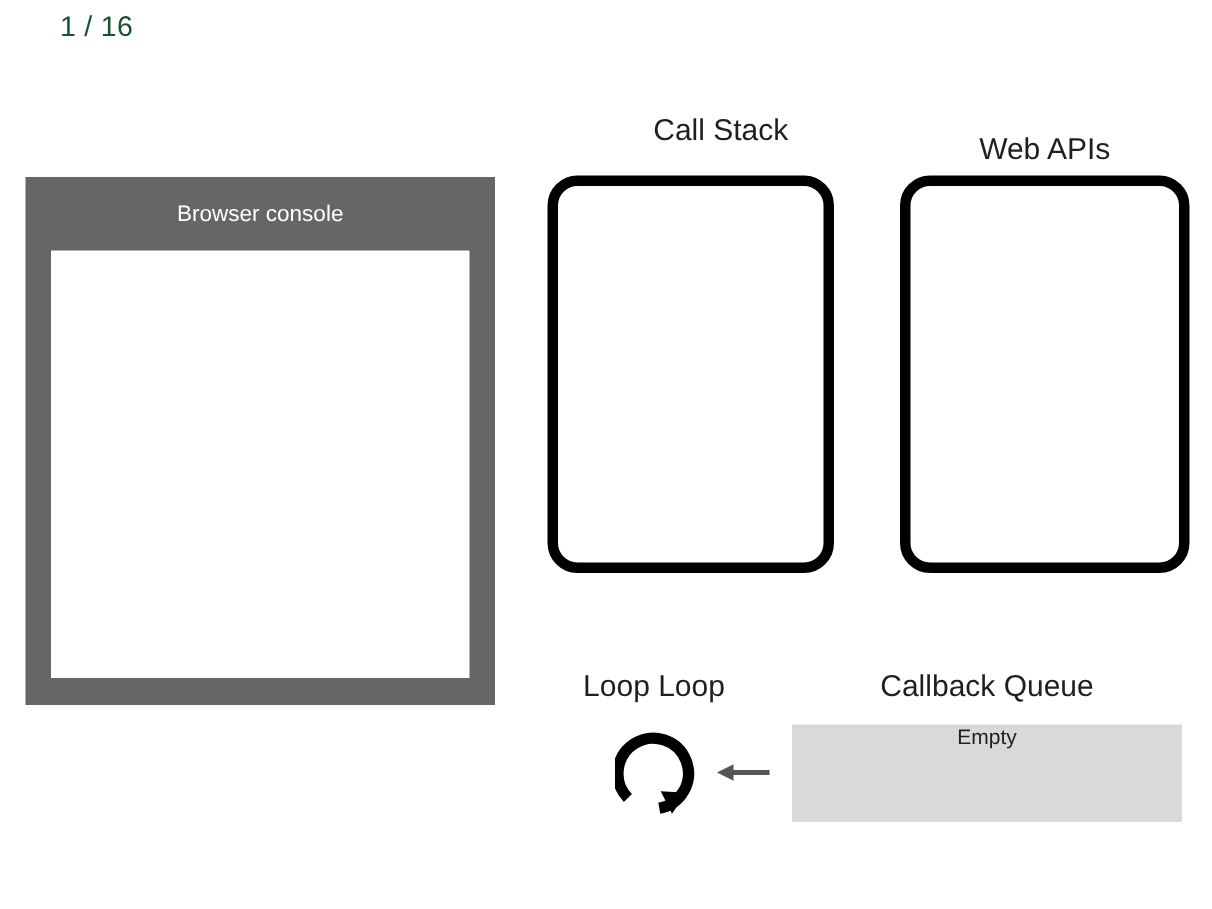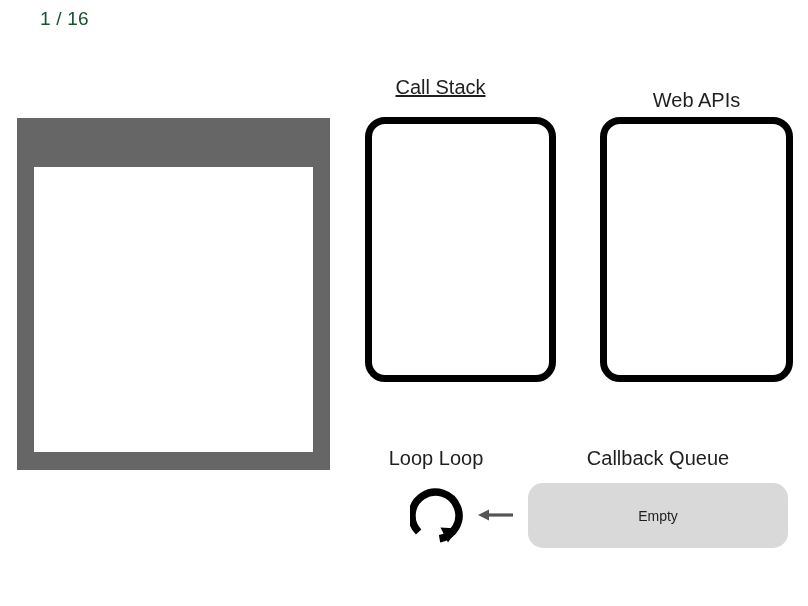--- a/index.html
+++ b/index.html
@@ -67,24 +67,23 @@
 
   
   .section-heading {
     position: absolute;
     font-size: 20px;
     color: #1f1f1f;
     white-space: nowrap;
     text-align: center;
   }
   .heading-call-stack {
-    left: 345px;
+    left: 385px;
     top: 76px;
     width: 191px;
-    text-decoration: underline;
   }
   .heading-web-apis {
     left: 600px;
     top: 76px;
     width: 193px;
     margin-top: 13px;
   }
   .heading-event-loop {
     left: 366px;
     top: 447px;
@@ -145,35 +144,34 @@
 
   
   .callback-queue-box {
     position: absolute;
     left: 528px;
     top: 483px;
     width: 260px;
     height: 65px;
     background: #d9d9d9;
     display: flex;
-    align-items: center;
     justify-content: center;
-    border-radius: 15px;
   }
   .callback-queue-empty {
     font-size: 14px;
     color: #1f1f1f;
   }
 </style>
 </head>
 <body>
 
 <div class="slide-counter">1 / 16</div>
 
 <div class="console-panel">
+  <div class="console-title">Browser console</div>
   <div class="console-screen">
     <ul class="console-log-list"></ul>
   </div>
 </div>
 
 <div class="section-heading heading-call-stack">Call Stack</div>
 <div class="stack-box box-call-stack">
   <ul class="stack-item-list"></ul>
 </div>
 

